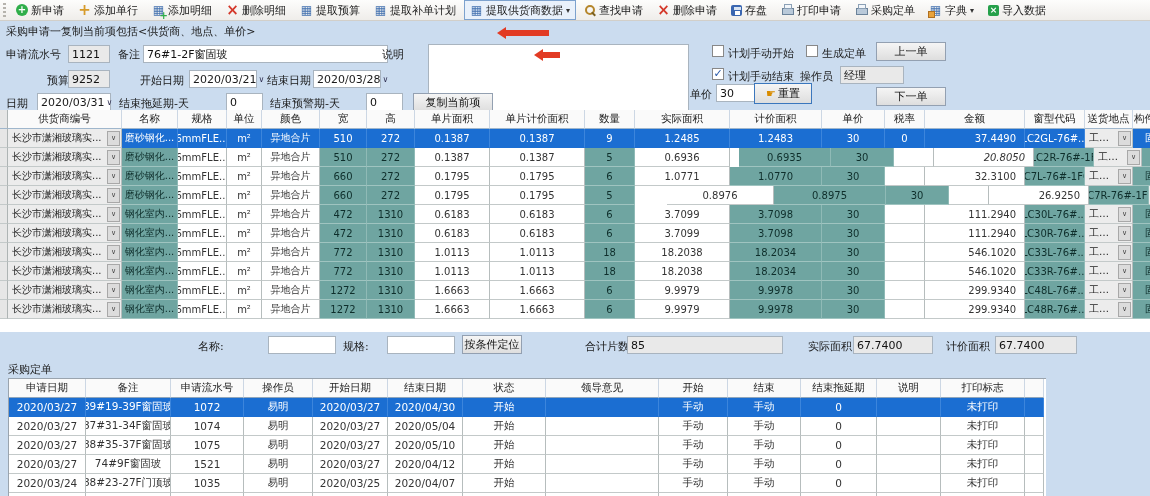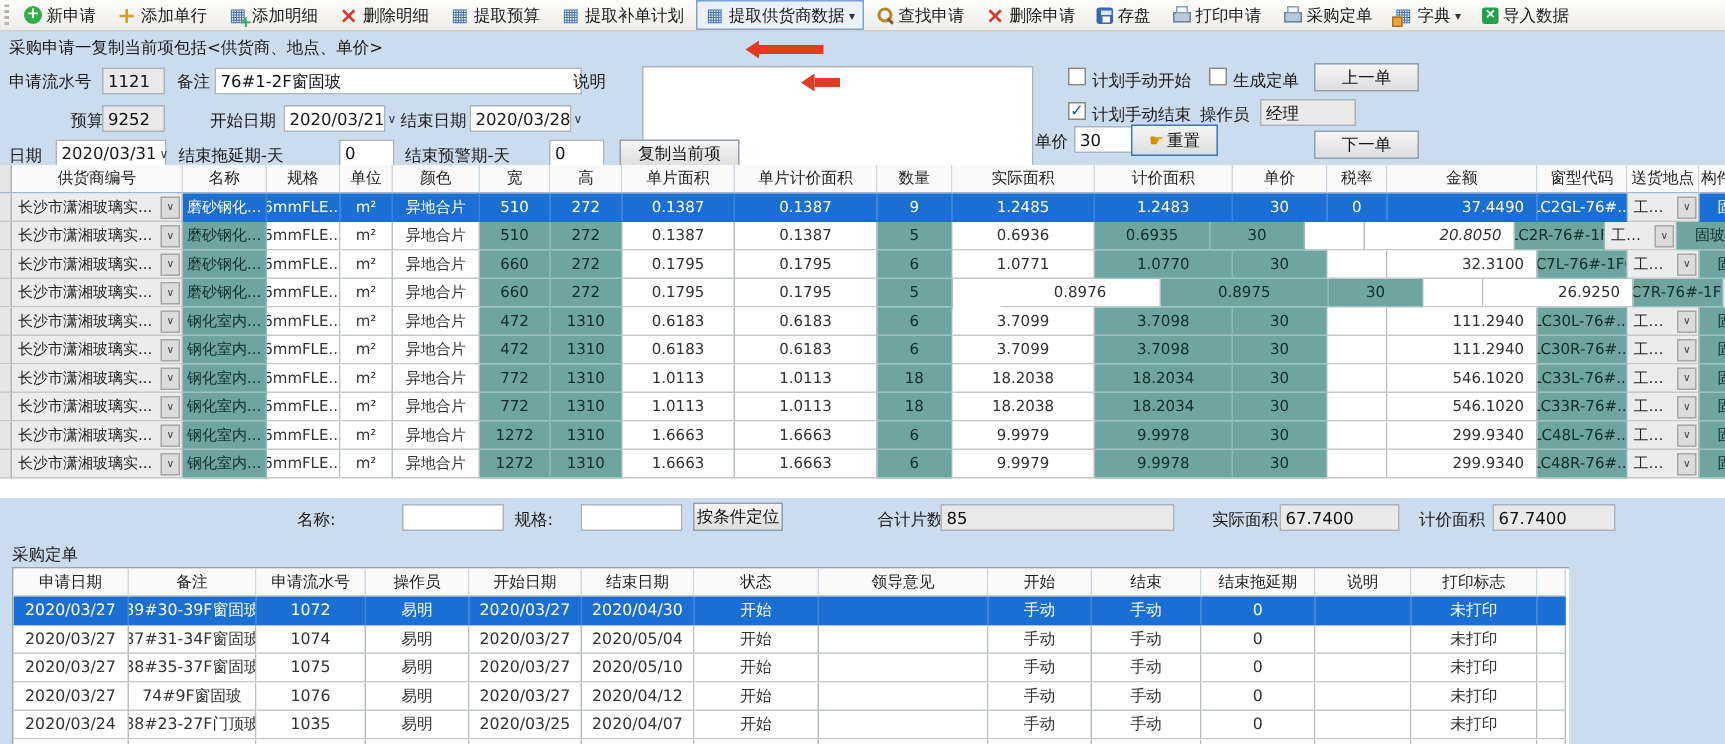--- a/index.html
+++ b/index.html
@@ -270,21 +270,21 @@
           <div class="gcell teal" style="width: 56px;">磨砂钢化...</div>
           <div class="gcell plainc" style="width: 49px;">6mmFLE...</div>
           <div class="gcell plainc" style="width: 35px;">m²</div>
           <div class="gcell plainc" style="width: 58px;">异地合片</div>
           <div class="gcell teal" style="width: 47px;">510</div>
           <div class="gcell teal" style="width: 48px;">272</div>
           <div class="gcell plainc" style="width: 75px;">0.1387</div>
           <div class="gcell plainc" style="width: 95px;">0.1387</div>
           <div class="gcell teal" style="width: 50px;">5</div>
           <div class="gcell plainc" style="width: 95px;">0.6936</div>
-          <div class="gcell teal" style="width: 77px;">0.6935</div>
+          <div class="gcell teal" style="width: 92px; margin-left: 9px;">0.6935</div>
           <div class="gcell teal" style="width: 63px;">30</div>
           <div class="gcell plainc" style="width: 40px;"></div>
           <div class="gcell plainc numr" style="width: 100px; font-style: italic;">20.8050</div>
           <div class="gcell teal" style="width: 60px;">LC2R-76#-1F</div>
           <div class="gcell cbx" style="width: 48px;">
             <span class="cval">工厂使用</span>
             <span class="carr"></span>
           </div>
           <div class="gcell teal" style="width: 45px;">固玻</div>
         </div>
@@ -543,21 +543,21 @@
         <div class="gcell head" style="width: 69px;">开始</div>
         <div class="gcell head" style="width: 73px;">结束</div>
         <div class="gcell head" style="width: 76px;">结束拖延期</div>
         <div class="gcell head" style="width: 64px;">说明</div>
         <div class="gcell head" style="width: 84px;">打印标志</div>
         <div class="gcell head" style="width: 19px;"></div>
       </div>
     <div id="bt-body">
         <div class="grow sel">
           <div class="gcell plainc" style="width: 77px;">2020/03/27</div>
-          <div class="gcell plainc" style="width: 85px;">89#30-39F窗固玻</div>
+          <div class="gcell plainc" style="width: 85px;">89#19-39F窗固玻</div>
           <div class="gcell plainc" style="width: 73px;">1072</div>
           <div class="gcell plainc" style="width: 69px;">易明</div>
           <div class="gcell plainc" style="width: 75px;">2020/03/27</div>
           <div class="gcell plainc" style="width: 75px;">2020/04/30</div>
           <div class="gcell plainc" style="width: 83px;">开始</div>
           <div class="gcell plainc" style="width: 113px;"></div>
           <div class="gcell plainc" style="width: 69px;">手动</div>
           <div class="gcell plainc" style="width: 73px;">手动</div>
           <div class="gcell plainc" style="width: 76px;">0</div>
           <div class="gcell plainc" style="width: 64px;"></div>
@@ -592,21 +592,21 @@
           <div class="gcell plainc" style="width: 69px;">手动</div>
           <div class="gcell plainc" style="width: 73px;">手动</div>
           <div class="gcell plainc" style="width: 76px;">0</div>
           <div class="gcell plainc" style="width: 64px;"></div>
           <div class="gcell plainc" style="width: 84px;">未打印</div>
           <div class="gcell plainc" style="width: 19px;"></div>
         </div>
         <div class="grow">
           <div class="gcell plainc" style="width: 77px;">2020/03/27</div>
           <div class="gcell plainc" style="width: 85px;">74#9F窗固玻</div>
-          <div class="gcell plainc" style="width: 73px;">1076</div>
+          <div class="gcell plainc" style="width: 73px;">1521</div>
           <div class="gcell plainc" style="width: 69px;">易明</div>
           <div class="gcell plainc" style="width: 75px;">2020/03/27</div>
           <div class="gcell plainc" style="width: 75px;">2020/04/12</div>
           <div class="gcell plainc" style="width: 83px;">开始</div>
           <div class="gcell plainc" style="width: 113px;"></div>
           <div class="gcell plainc" style="width: 69px;">手动</div>
           <div class="gcell plainc" style="width: 73px;">手动</div>
           <div class="gcell plainc" style="width: 76px;">0</div>
           <div class="gcell plainc" style="width: 64px;"></div>
           <div class="gcell plainc" style="width: 84px;">未打印</div>

